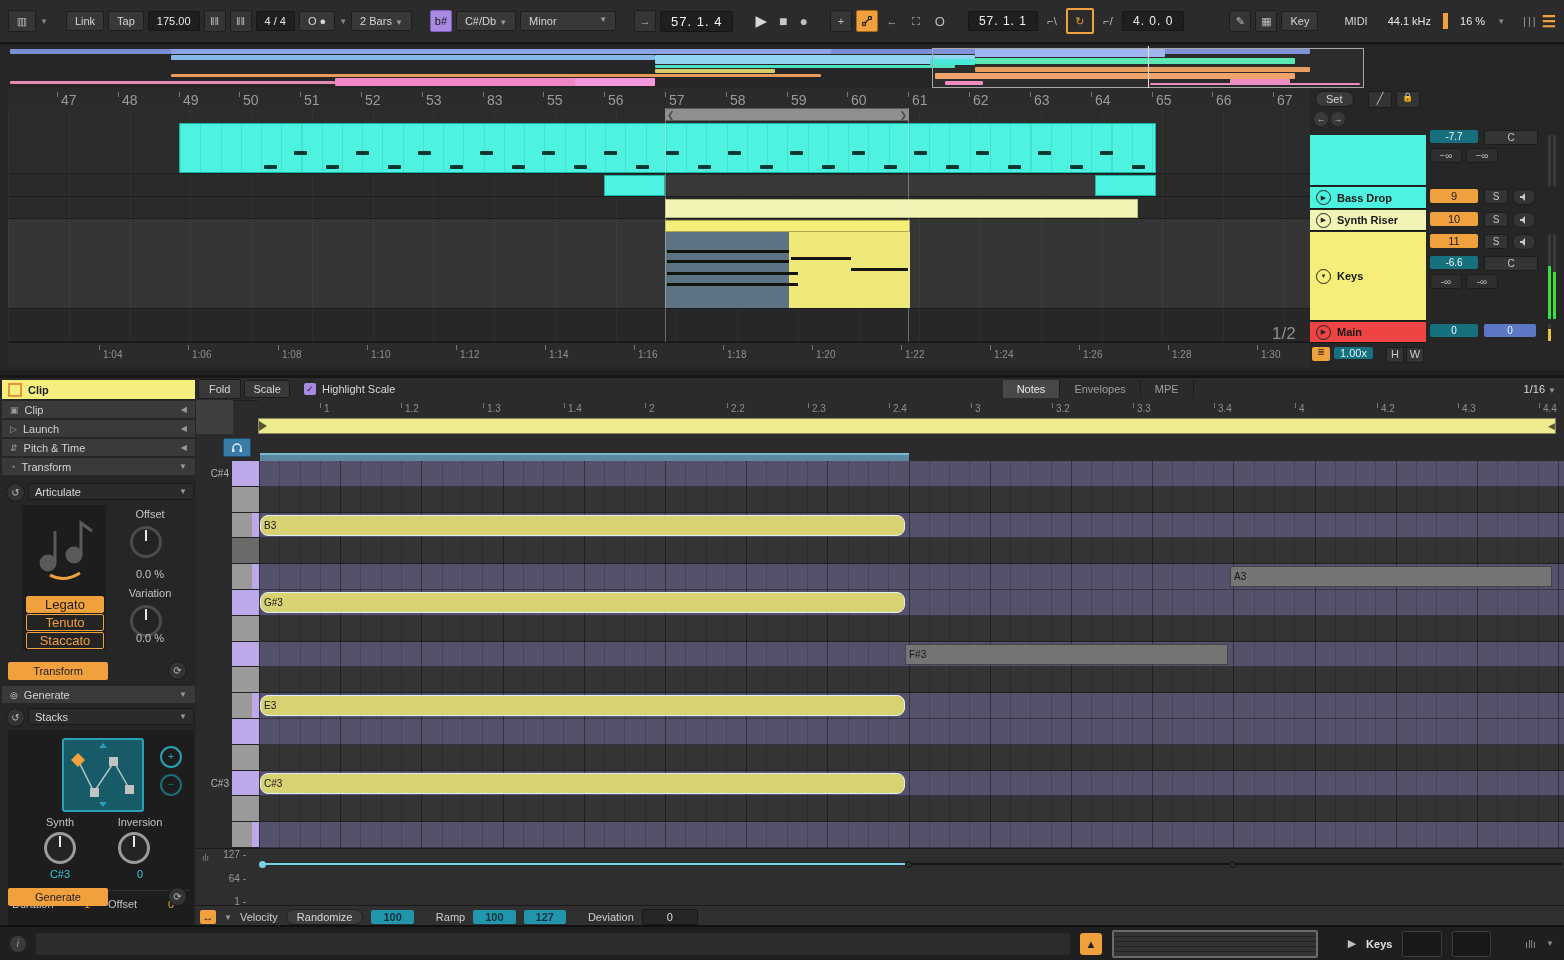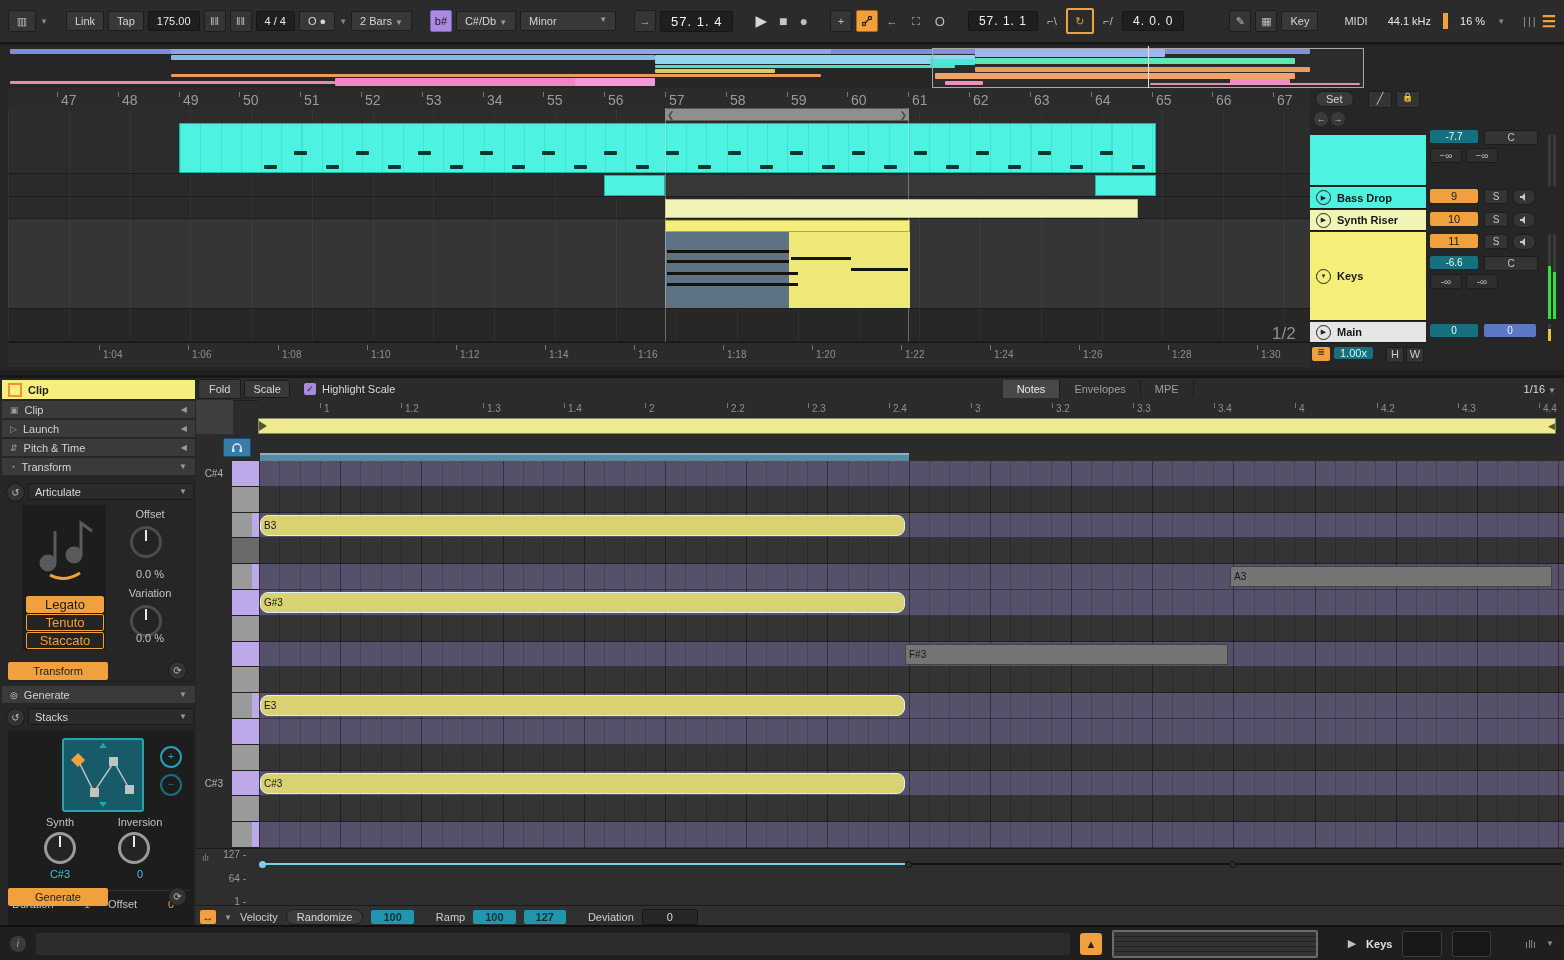--- a/index.html
+++ b/index.html
@@ -81,21 +81,21 @@
              font-size:11px;padding:3px 0;}
   
   #meditor{position:absolute;left:196px;top:0;width:1368px;height:550px;background:#2b2b2b;}
   .etab{padding:3px 14px;color:#9f9f9f;background:#2b2b2b;border-right:1px solid #1d1d1d;}
   .etabon{background:#484848;color:#e8e8e8;}
   #beatruler{position:absolute;left:62px;top:22px;width:1306px;height:18px;background:#2b2b2b;}
   .beatlbl{position:absolute;top:3px;color:#8f8f8f;font-size:10px;}
   #loopbar{position:absolute;left:62px;top:40px;height:16px;background:#eeea8e;border:1px solid #8a8860;box-sizing:border-box;}
   .prow{position:absolute;left:0;width:1368px;height:25.8px;}
   .pianolabel{position:absolute;left:0;top:0;width:36px;height:100%;background:#2b2b2b;color:#b5b5b5;
-              font-size:10px;display:flex;align-items:center;justify-content:flex-end;padding-right:9px;box-sizing:border-box;}
+              font-size:10px;display:flex;align-items:center;justify-content:flex-end;padding-right:3px;box-sizing:border-box;}
   .pkey{position:absolute;left:36px;top:0;width:27px;height:100%;box-sizing:border-box;border-bottom:1px solid #222;}
   .rowbg{position:absolute;left:63px;top:0;width:1305px;height:100%;box-sizing:border-box;border-bottom:1px solid rgba(0,0,0,0.35);
      background-image:repeating-linear-gradient(90deg,rgba(0,0,0,0.16) 0 1px,transparent 1px 20.3px),
                       repeating-linear-gradient(90deg,rgba(0,0,0,0.28) 0 1px,transparent 1px 81.2px);}
   .note{position:absolute;height:21px;box-sizing:border-box;font-size:10px;color:#141414;
         display:flex;align-items:center;padding-left:3px;}
   .notesel{background:#d8d272;border:1.5px solid #dff0f4;border-radius:8px;}
   .notegrey{background:#757575;border:1px solid #454545;}
   #vellane{position:absolute;left:0;top:470px;width:1368px;height:57px;background:#2e2e2e;border-top:1px solid #1a1a1a;}
   .veltick{position:absolute;right:1318px;color:#9a9a9a;font-size:10px;width:40px;text-align:right;}
@@ -213,21 +213,21 @@
         <div class="barnum" style="left: 175px;">49</div>
         <div class="bartick" style="left: 231px;"></div>
         <div class="barnum" style="left: 235px;">50</div>
         <div class="bartick" style="left: 292px;"></div>
         <div class="barnum" style="left: 296px;">51</div>
         <div class="bartick" style="left: 353px;"></div>
         <div class="barnum" style="left: 357px;">52</div>
         <div class="bartick" style="left: 414px;"></div>
         <div class="barnum" style="left: 418px;">53</div>
         <div class="bartick" style="left: 475px;"></div>
-        <div class="barnum" style="left: 479px;">34</div>
+        <div class="barnum" style="left: 479px;">83</div>
         <div class="bartick" style="left: 535px;"></div>
         <div class="barnum" style="left: 539px;">55</div>
         <div class="bartick" style="left: 596px;"></div>
         <div class="barnum" style="left: 600px;">56</div>
         <div class="bartick" style="left: 657px;"></div>
         <div class="barnum" style="left: 661px;">57</div>
         <div class="bartick" style="left: 718px;"></div>
         <div class="barnum" style="left: 722px;">58</div>
         <div class="bartick" style="left: 779px;"></div>
         <div class="barnum" style="left: 783px;">59</div>
@@ -403,21 +403,21 @@
           <div class="tealval" style="left: 120px; top: 168px;">-6.6</div>
           <div class="sbtn" style="left: 174px; top: 168px; width: 52px;">C</div>
           <div class="infval" style="left: 120px; top: 186px;">-∞</div>
           <div class="infval" style="left: 156px; top: 186px;">-∞</div>
           <div class="meter" style="left: 238px; top: 146px; height: 85px;">
             <div class="meterfill" style="height: 62%;"></div>
           </div>
           <div class="meter" style="left: 243px; top: 146px; height: 85px;">
             <div class="meterfill" style="height: 55%;"></div>
           </div>
-          <div class="thdr" style="top: 234px; height: 21px; background: #e5e5e5;">
+          <div class="thdr" style="top: 234px; height: 21px; background: #ef4444;">
             <div class="playcirc">▶</div>
             <div style="font-weight: bold;">Main</div>
           </div>
           <div class="tealval" style="left: 120px; top: 236px;">0</div>
           <div class="blueval" style="left: 174px; top: 236px; width: 52px;">0</div>
           <div class="meter" style="left: 238px; top: 236px; height: 17px;">
             <div class="meterfill" style="height: 70%; background: rgb(232, 194, 60);"></div>
           </div>
         </div>
 

